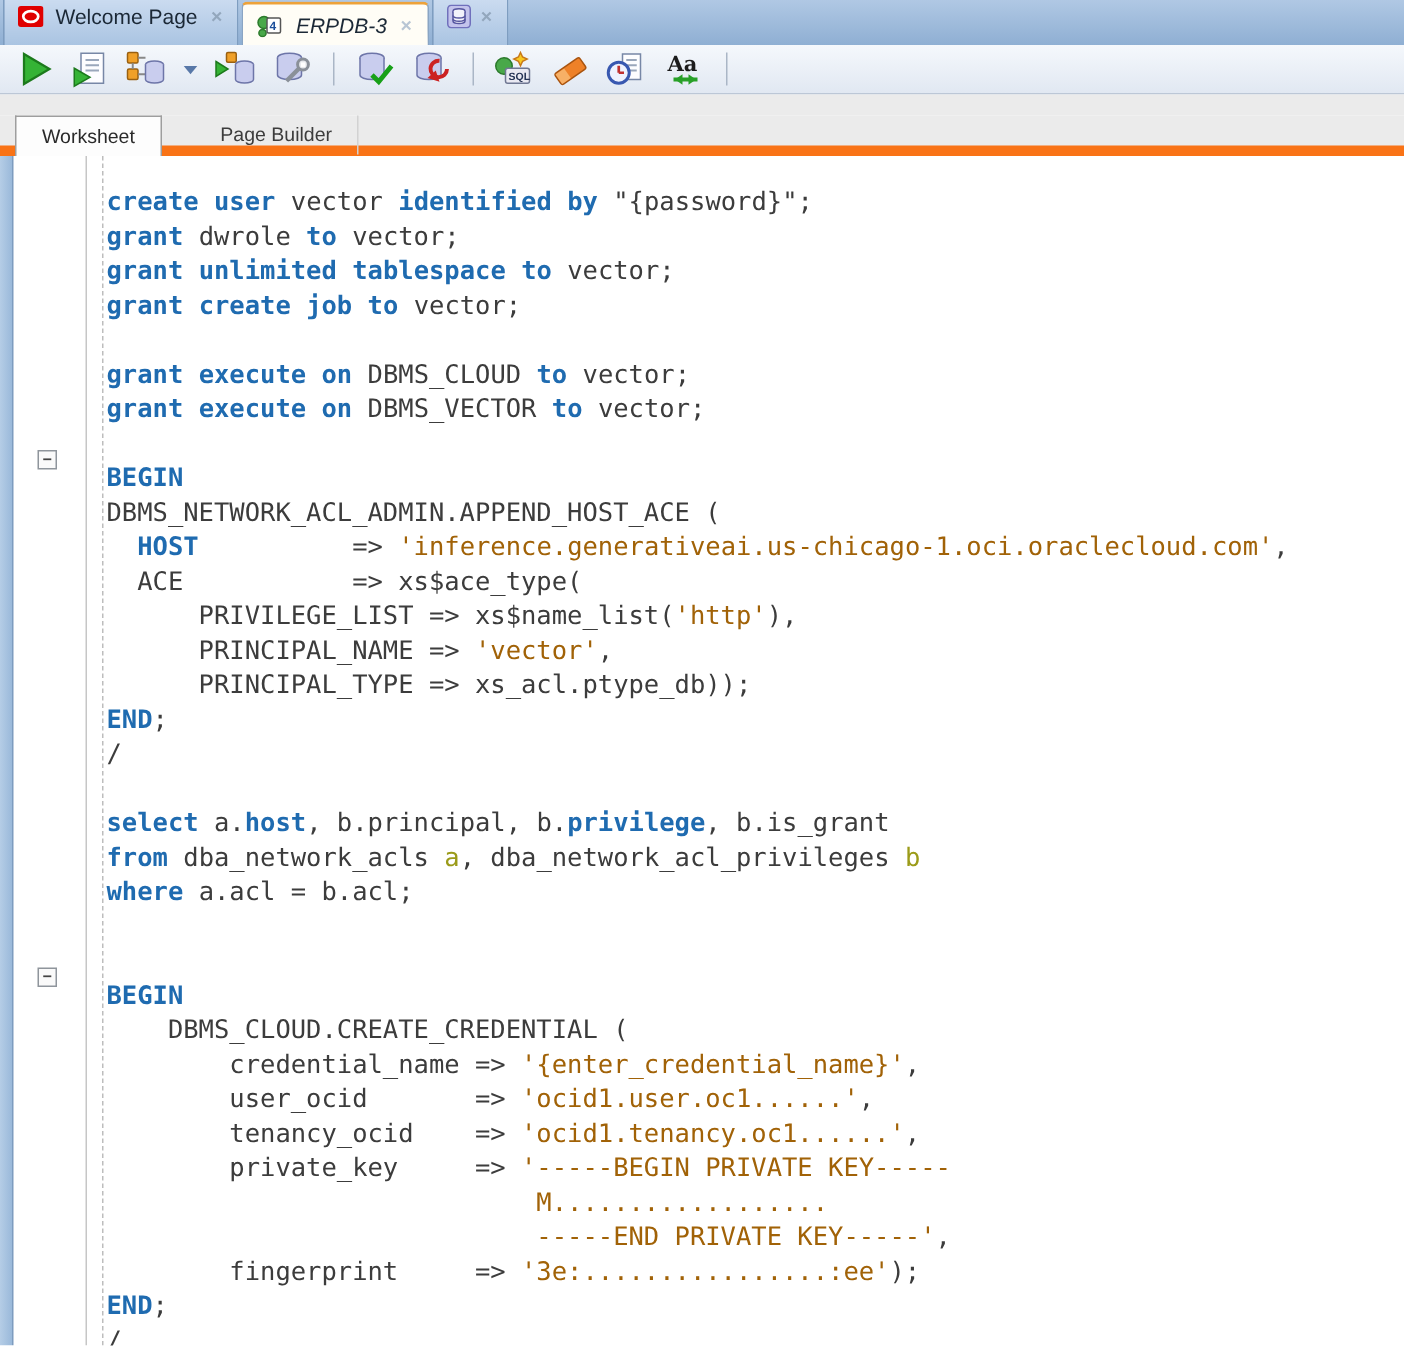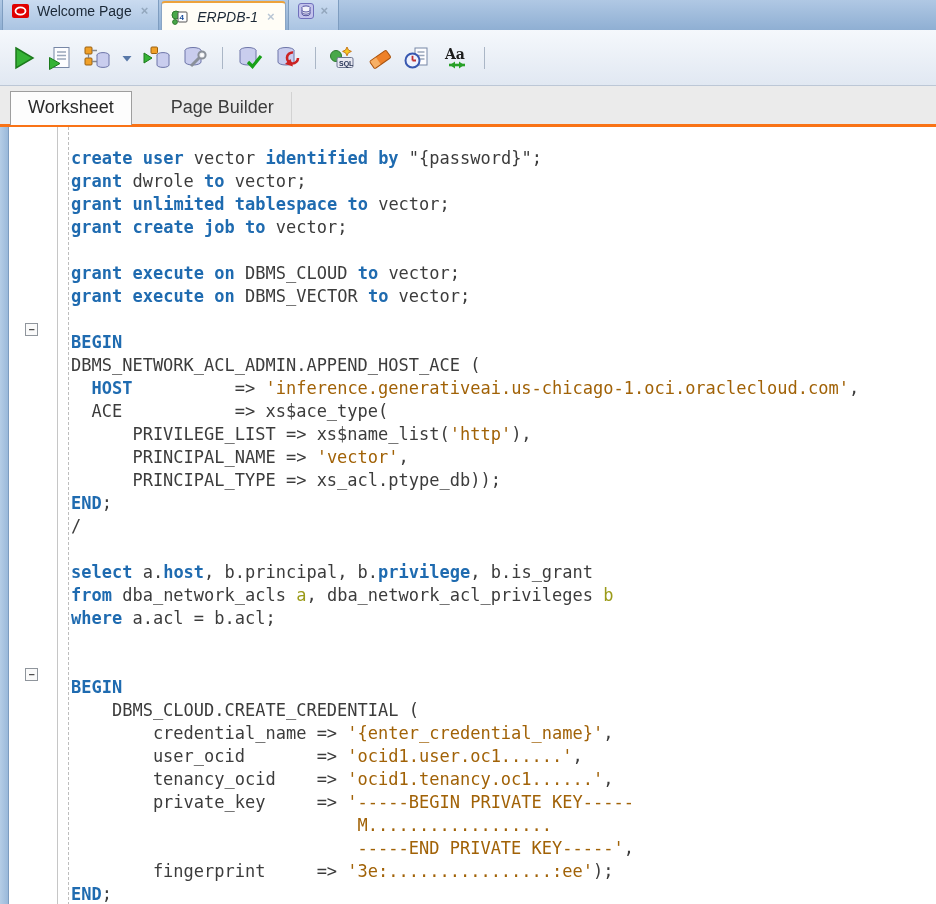--- a/index.html
+++ b/index.html
@@ -15,31 +15,31 @@
           border-radius:4px 4px 0 0; background:linear-gradient(#d4e2f4,#aac4e2);
           font-size:14px; color:#1b2836; white-space:nowrap; cursor:default; }
   .wtab.active { background:#fffdf6; border-color:#8aa5c4; height:29px;
                  border-top:2px solid #eda23a; }
   .wtab .lbl { padding:0 2px; }
   .wtab .lbl.it { font-style:italic; }
   .wtab .x { color:#93a7bd; font-size:13px; font-weight:bold; padding:0 1px; }
   .wtab.active .x { color:#b9c6d4; }
 
   
-  .toolbar { height:56px; background:linear-gradient(#f5f8fc,#e1e8f2);
+  .toolbar { height:33px; background:linear-gradient(#f5f8fc,#e1e8f2);
              border-bottom:1px solid #bcc7d6; display:flex; align-items:center;
              padding-left:6px; }
   .tbtn { border:none; background:transparent; padding:2px; margin:0 3px;
           display:flex; align-items:center; cursor:default; }
   .sep { width:1px; height:22px; background:#aab6c6; margin:0 8px; }
 
   
   .gap { height:14px; background:#ebebeb; }
-  .edtabs { height:27px; background:#ebebeb; border-bottom:3px solid #f97316;
-            display:flex; align-items:flex-end; font-size:18px; color:#2a2a2a; }
+  .edtabs { height:27px; background:#ebebeb; border-bottom:7px solid #f97316;
+            display:flex; align-items:flex-start; font-size:13px; color:#2a2a2a; }
   .etab { padding:5px 17px 6px 17px; cursor:default; }
   .etab.active { background:#fdfdfd; border:1px solid #9e9e9e; border-bottom:none;
                  margin-left:10px; margin-bottom:-1px; padding-bottom:7px; }
   .etab.inactive { border-right:1px solid #d2d2d2; margin-left:22px; color:#3c3c3c; }
 
   
   .editor { position:relative; height:793px; background:#fff; overflow:hidden; }
   .strip  { position:absolute; left:0; top:0; bottom:0; width:9px;
             background:linear-gradient(90deg,#b5cde6,#9ab9da); border-right:1px solid #7d9cbf; }
   .gutter { position:absolute; left:10px; top:0; bottom:0; width:48px; background:#fff;
@@ -71,21 +71,21 @@
       <span class="lbl">Welcome Page</span>
       <span class="x">×</span>
     </div>
     <div class="wtab active">
       <svg width="18" height="16" viewBox="0 0 18 16">
         <circle cx="5" cy="6" r="4" fill="#49a849" stroke="#2c7a2c"></circle>
         <circle cx="4" cy="13" r="2.4" fill="#49a849" stroke="#2c7a2c"></circle>
         <rect x="7" y="3" width="9" height="10" rx="1" fill="#fff" stroke="#555"></rect>
         <text x="8.6" y="11" font-size="8" font-weight="bold" fill="#1c4f9c" font-family="Liberation Sans, sans-serif">4</text>
       </svg>
-      <span class="lbl it">ERPDB-1</span>
+      <span class="lbl it">ERPDB-3</span>
       <span class="x">×</span>
     </div>
     <div class="wtab">
       <svg width="16" height="16" viewBox="0 0 16 16">
         <rect x="0.5" y="0.5" width="15" height="15" rx="2.5" fill="#c3c3ec" stroke="#7070bc"></rect>
         <ellipse cx="8" cy="4.6" rx="4" ry="1.7" fill="#f2f2fb" stroke="#5656a0"></ellipse>
         <path d="M4 4.6 V11 a4 1.7 0 0 0 8 0 V4.6" fill="#f2f2fb" stroke="#5656a0"></path>
         <path d="M4 7.3 a4 1.7 0 0 0 8 0 M4 9.5 a4 1.7 0 0 0 8 0" fill="none" stroke="#5656a0"></path>
       </svg>
       <span class="x">×</span>

